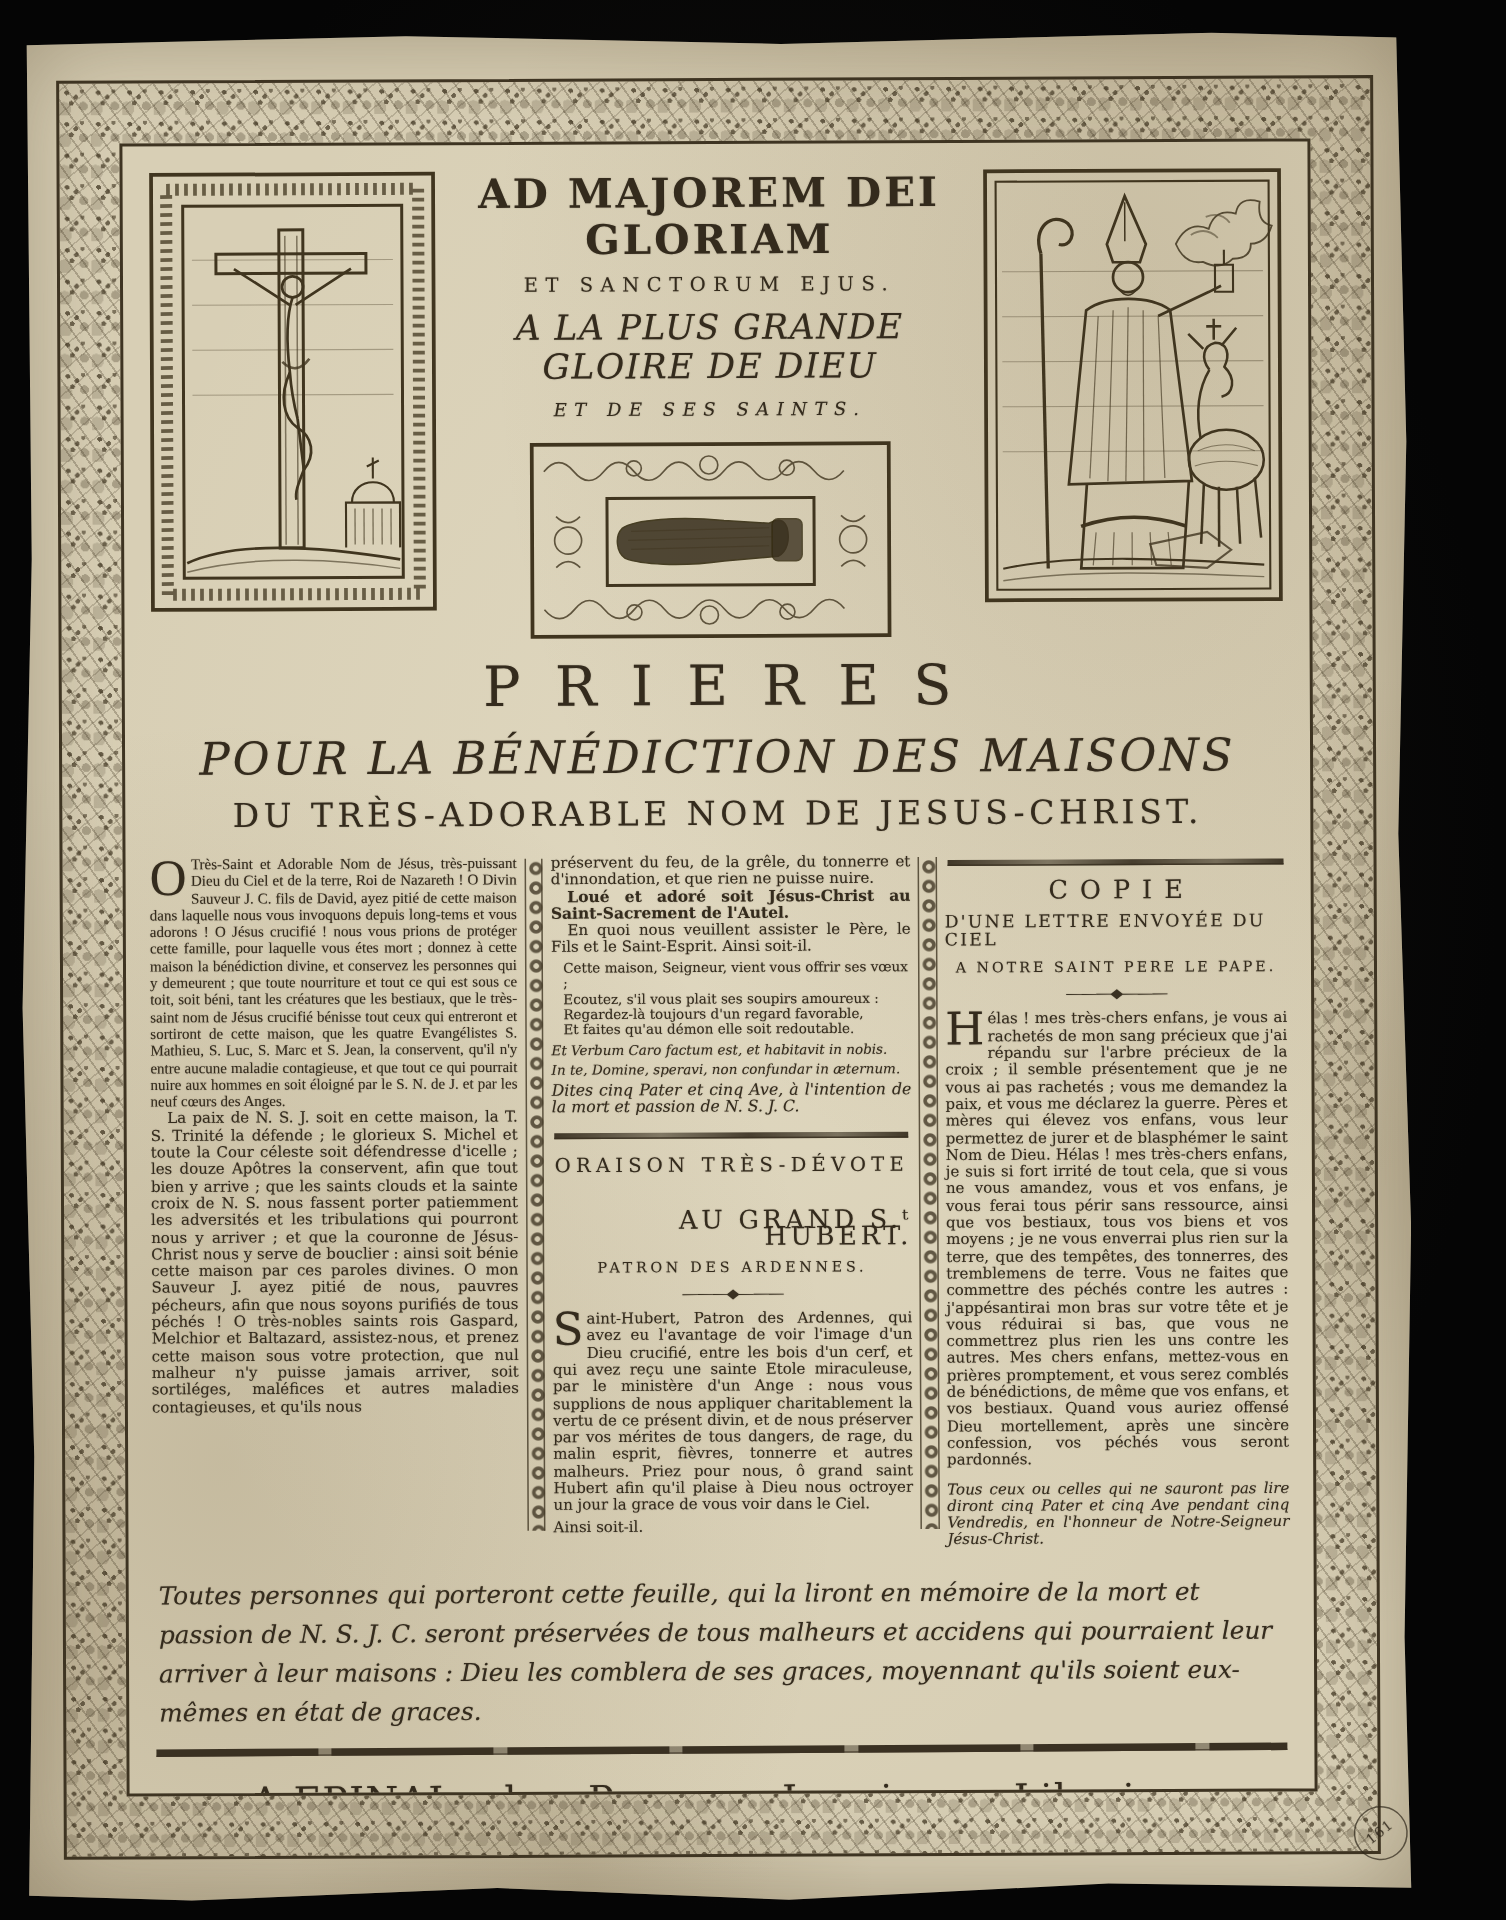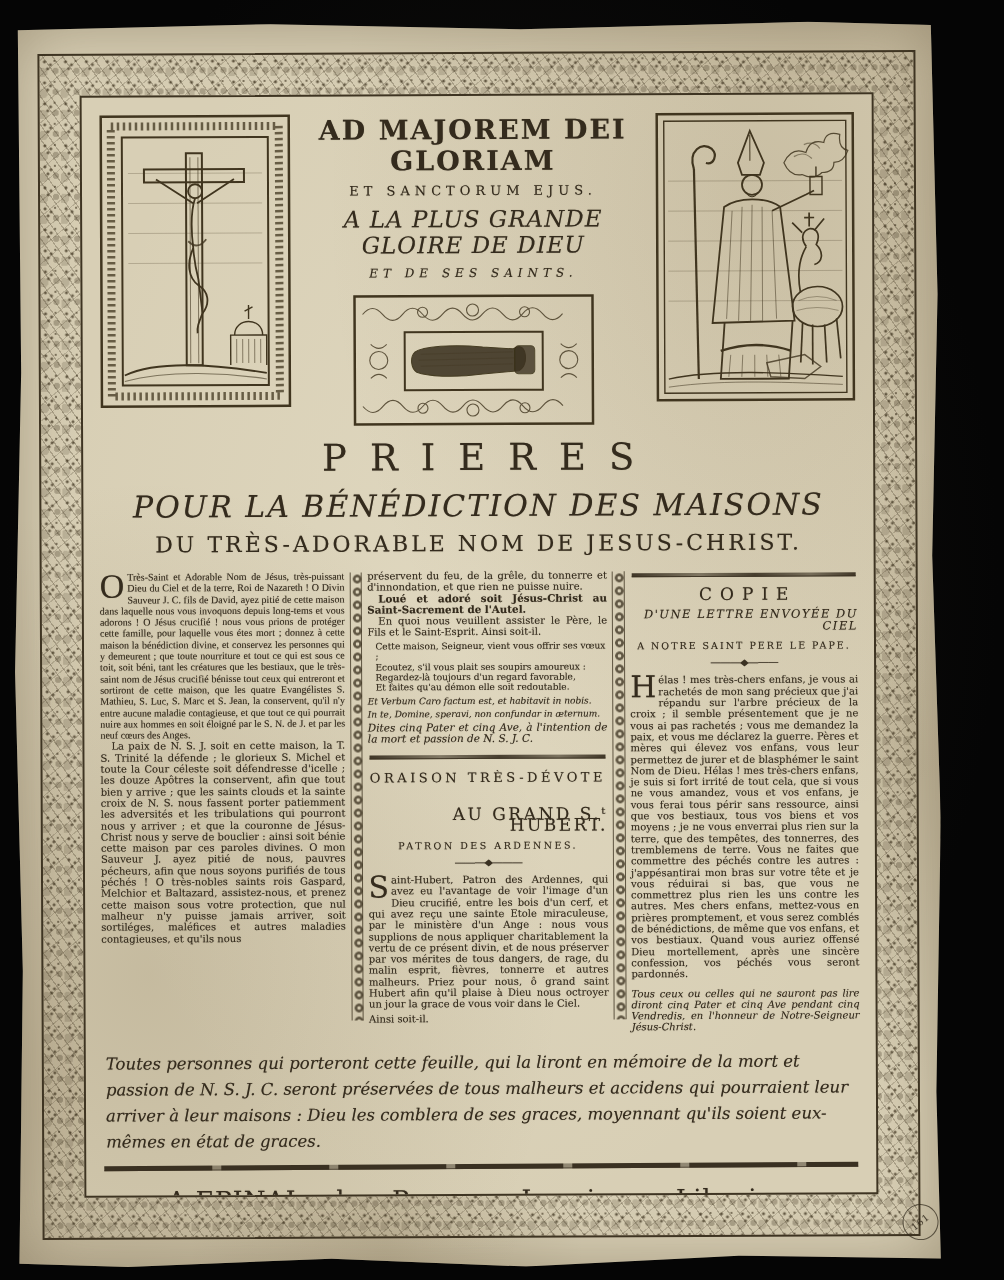--- a/index.html
+++ b/index.html
@@ -85,21 +85,21 @@
   .loue { font-weight:bold; font-size:10.3px; }
   .bar { height:4px; background:linear-gradient(90deg, rgba(56,47,32,.95), rgba(56,47,32,.55) 30%, rgba(56,47,32,.9) 55%, rgba(56,47,32,.6) 80%, rgba(56,47,32,.95));
     border-bottom:1px solid rgba(56,47,32,.85); margin:10px 2px 0; }
   .sec-t1 { text-align:center; font-size:13px; letter-spacing:3.5px; margin-top:13px; }
   .sec-t2 { text-align:right; font-size:17px; letter-spacing:2.5px; margin-top:26px; }
   .sec-t3 { text-align:center; font-size:9.5px; letter-spacing:2.5px; margin-top:8px; }
   .orn { text-align:center; font-size:11px; letter-spacing:-1px; color:#3a3122; margin-top:6px;
     transform:scaleY(.8); }
   .dc2::first-letter { font-size:30px; float:left; line-height:23px; padding:1px 2px 0 0; }
   .copie-t1 { text-align:center; font-size:17px; letter-spacing:8px; padding-left:8px; margin-top:12px; }
-  .copie-t2 { text-align:right; font-size:11.5px; letter-spacing:1.5px; margin-top:9px;font-style:italic; }
+  .copie-t2 { text-align:left; font-size:11.5px; letter-spacing:1.5px; margin-top:9px; }
   .copie-t3 { text-align:center; font-size:9.5px; letter-spacing:2px; margin-top:8px; }
   .note-it { font-style:italic; margin-top:8px; }
   .mt6 { margin-top:6px; } .mt3 { margin-top:3px; }
 
   
   .blessing { font-style:italic; font-size:16.5px; line-height:26px; margin:16px 4px 0;
     text-align:left; }
   .seg-rule { height:5px; margin:10px 2px 0;
     background:repeating-linear-gradient(90deg, #3a3122 0 108px, rgba(58,49,34,.45) 108px 117px);
     border-bottom:1px solid rgba(58,49,34,.7); transform:rotate(-.1deg); }

